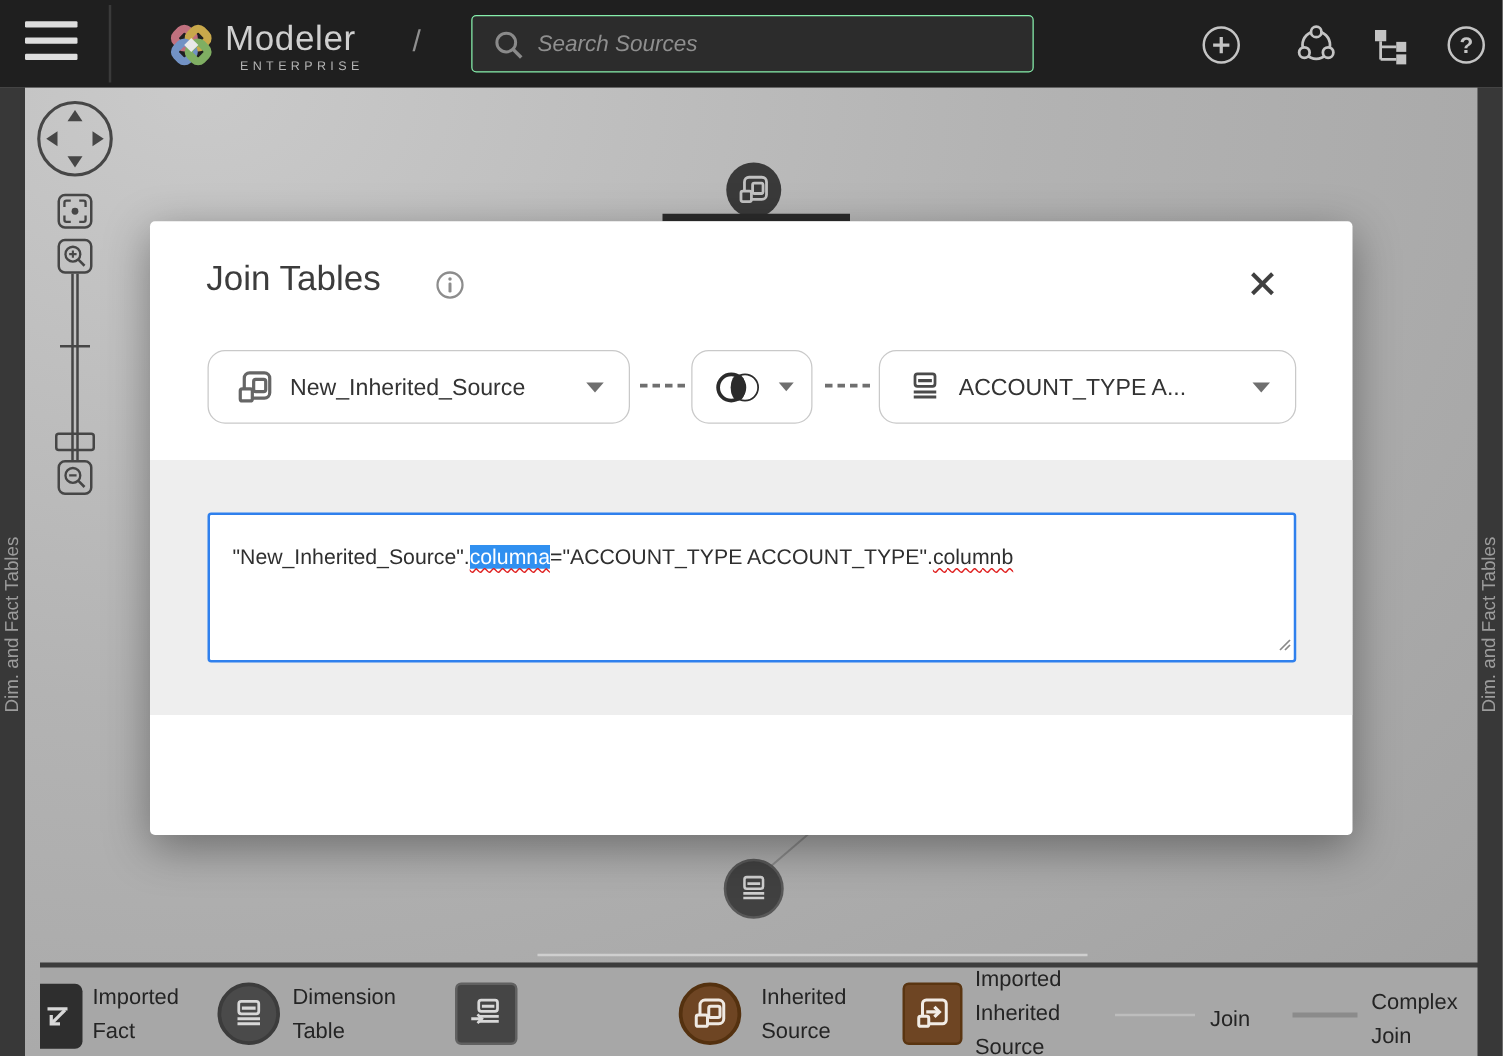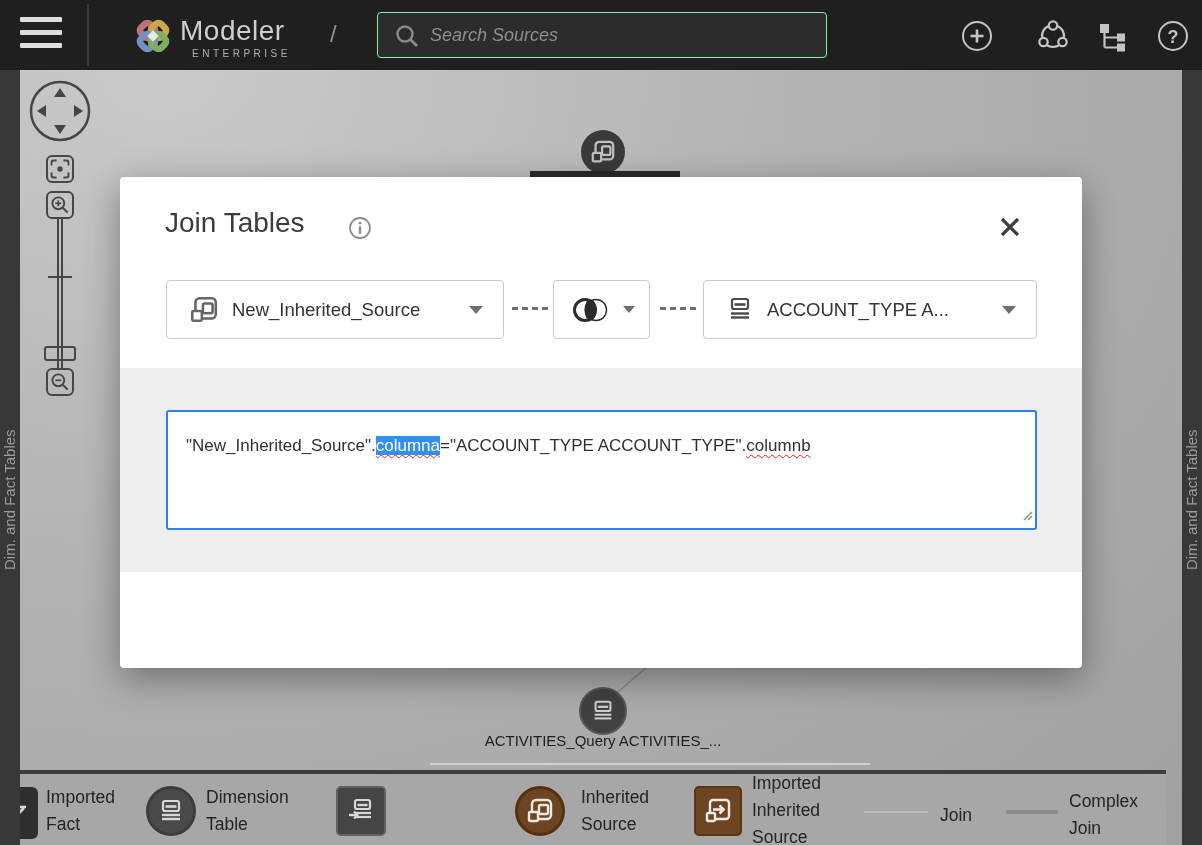--- a/index.html
+++ b/index.html
@@ -45,34 +45,34 @@
     border:2px solid #464646; border-radius:3px; cursor:grab; }
   .node-circle { position:absolute; border-radius:50%; cursor:pointer; }
   .node-circle svg { position:absolute; left:50%; top:50%; transform:translate(-50%,-50%); }
   .sel-bar { position:absolute; left:510px; top:101px; width:150px; height:6px; background:#2b2b2b; }
   .edge-line { position:absolute; left:578px; top:585px; }
   .node-label { position:absolute; left:423px; top:662px; width:320px; text-align:center;
     font-size:15px; color:#1e1e1e; }
   
   .pre-legend-light { position:absolute; left:410px; top:693px; width:440px; height:2px; background:#cfcfcf; }
   
-  .legend { position:absolute; left:4px; top:770px; width:1162px; height:75px; background:#a7a7a7;
+  .legend { position:absolute; left:32px; top:770px; width:1162px; height:75px; background:#a7a7a7;
     border-top:4px solid #3d3d3d; overflow:hidden; z-index:10; }
   .lg-label { position:absolute; font-size:17.5px; color:#242424; line-height:27px; }
   .lg-square { position:absolute; border-radius:5px; }
   .lg-circle { position:absolute; border-radius:50%; }
   .lg-square svg, .lg-circle svg { position:absolute; left:50%; top:50%; transform:translate(-50%,-50%); }
   .lg-line { position:absolute; }
   
   .backdrop-modal { position:absolute; left:120px; top:177px; width:962px; height:491px; background:#fff;
     border-radius:4px; box-shadow:0 10px 36px rgba(0,0,0,.38); z-index:40; overflow:hidden; }
   .m-title { position:absolute; left:45px; top:30px; font-size:28px; color:#3c3c3c; }
   .m-info { position:absolute; left:228px; top:39px; cursor:pointer; }
   .m-close { position:absolute; left:878px; top:38px; width:26px; height:26px; cursor:pointer; }
-  .dd { position:absolute; top:103px; height:59px; background:#fff; border:1px solid #c9c9c9; border-radius:4px;
+  .dd { position:absolute; top:103px; height:59px; background:#fff; border:1px solid #c9c9c9; border-radius:14px;
     display:flex; align-items:center; cursor:pointer; }
   .dd .lbl { font-size:18.5px; color:#333; margin-left:13px; white-space:nowrap; }
   .dd .caret { width:0; height:0; border-left:7px solid transparent; border-right:7px solid transparent;
     border-top:8px solid #6f6f6f; margin-left:auto; margin-right:20px; }
   .dd-dash { position:absolute; top:130px; width:36px; height:0; border-top:3px dashed #6f6f6f; }
   .m-band { position:absolute; left:0; top:191px; width:962px; height:204px; background:#eeeeee; }
   .m-expr { position:absolute; left:46px; top:42px; width:871px; height:120px; background:#fff;
     border:2px solid #2f80ed; border-radius:3px; padding:24px 18px; font-size:17px; color:#2f2f2f;
     cursor:text; overflow:hidden; }
   .squig { text-decoration:underline; text-decoration-style:wavy; text-decoration-color:#e02020;
@@ -157,21 +157,20 @@
     <div class="node-circle" style="left:559px; top:617px; width:48px; height:48px; background:#414141; border:2px solid #585858;">
       <span>
         <svg width="26" height="26" viewBox="0 0 28 28">
           <rect x="6" y="4" width="16" height="10" rx="2" fill="none" stroke="#cfcfcf" stroke-width="2.2"></rect>
           <line x1="8.5" y1="9.5" x2="19.5" y2="9.5" stroke="#cfcfcf" stroke-width="2.4"></line>
           <line x1="5" y1="18" x2="23" y2="18" stroke="#cfcfcf" stroke-width="2.2"></line>
           <line x1="5" y1="22" x2="23" y2="22" stroke="#cfcfcf" stroke-width="2.2"></line>
         </svg>
       </span>
     </div>
-    <div class="node-label">ACTIVITIES_Query ACTIVITIES_...</div>
 
     <div class="pre-legend-light"></div>
   </div>
 
   <div class="legend">
     <div class="lg-square" style="left:-6px; top:13px; width:40px; height:52px; background:#2e2e2e; border-radius:6px;">
       <svg width="26" height="26" viewBox="0 0 26 26">
         <line x1="5" y1="7" x2="21" y2="7" stroke="#d8d8d8" stroke-width="2.6"></line>
         <line x1="19" y1="8" x2="8" y2="19" stroke="#d8d8d8" stroke-width="2.6"></line>
         <polyline points="8,12 8,19 15,19" fill="none" stroke="#d8d8d8" stroke-width="2.6"></polyline>

